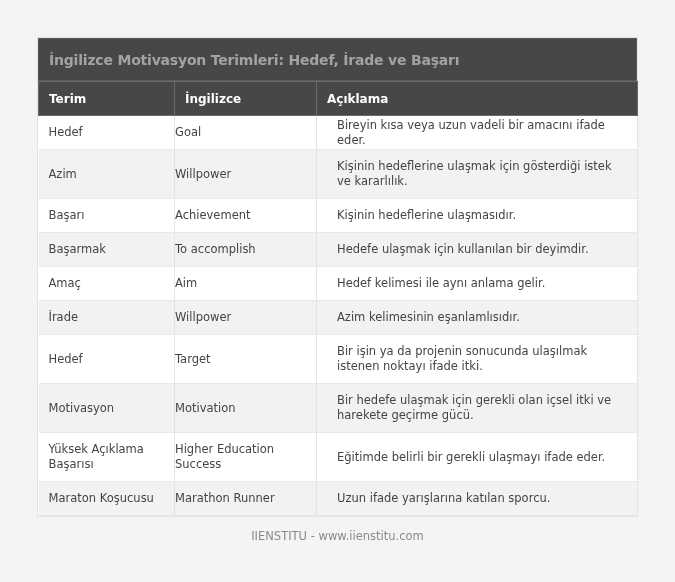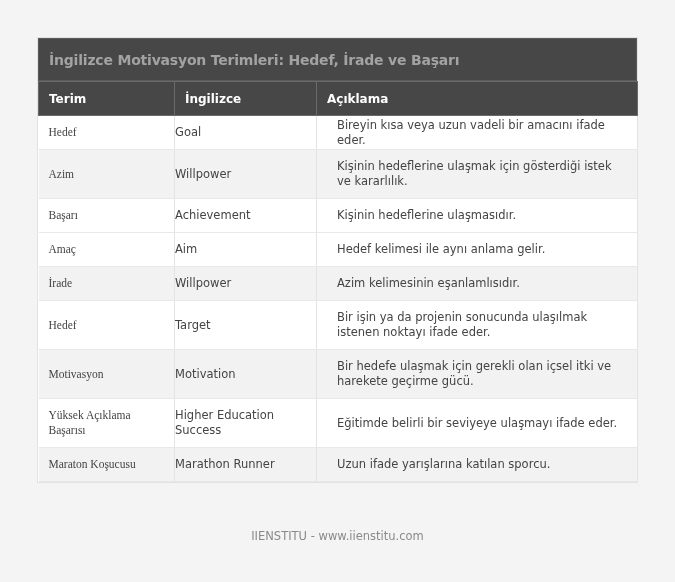--- a/index.html
+++ b/index.html
@@ -57,21 +57,21 @@
     tbody td {
       font-size: 11.5px;
       color: #444444;
       padding: 0 10px;
       border-right: 1px solid #e4e4e4;
       border-bottom: 1px solid #e8e8e8;
       vertical-align: middle;
       line-height: 15px;
       box-sizing: border-box;
     }
-    tbody td:first-child { padding-left: 10px; font-family: Liberation Serif, serif; }
+    tbody td:first-child { padding-left: 10px; }
     tbody td:nth-child(2) { padding-left: 0; }
     tbody td:nth-child(3) { padding-left: 20px; padding-right: 10px; }
     tbody tr.odd td { background: #ffffff; }
     tbody tr.even td { background: #f2f2f2; }
     tr.h34 td { height: 34px; }
     tr.h49 td { height: 49px; }
     .footer {
       position: absolute;
       top: 529px;
       left: 0;
@@ -108,44 +108,49 @@
       <tr class="even h49">
         <td>Azim</td>
         <td>Willpower</td>
         <td>Kişinin hedeflerine ulaşmak için gösterdiği istek ve kararlılık.</td>
       </tr>
       <tr class="odd h34">
         <td>Başarı</td>
         <td>Achievement</td>
         <td>Kişinin hedeflerine ulaşmasıdır.</td>
       </tr>
+      <tr class="even h34">
+        <td>Başarmak</td>
+        <td>To accomplish</td>
+        <td>Hedefe ulaşmak için kullanılan bir deyimdir.</td>
+      </tr>
       <tr class="odd h34">
         <td>Amaç</td>
         <td>Aim</td>
         <td>Hedef kelimesi ile aynı anlama gelir.</td>
       </tr>
       <tr class="even h34">
         <td>İrade</td>
         <td>Willpower</td>
         <td>Azim kelimesinin eşanlamlısıdır.</td>
       </tr>
       <tr class="odd h49">
         <td>Hedef</td>
         <td>Target</td>
-        <td>Bir işin ya da projenin sonucunda ulaşılmak istenen noktayı ifade eder.</td>
+        <td>Bir işin ya da projenin sonucunda ulaşılmak istenen noktayı ifade itki.</td>
       </tr>
       <tr class="even h49">
         <td>Motivasyon</td>
         <td>Motivation</td>
         <td>Bir hedefe ulaşmak için gerekli olan içsel itki ve harekete geçirme gücü.</td>
       </tr>
       <tr class="odd h49">
         <td>Yüksek Açıklama Başarısı</td>
         <td>Higher Education Success</td>
-        <td>Eğitimde belirli bir seviyeye ulaşmayı ifade eder.</td>
+        <td>Eğitimde belirli bir gerekli ulaşmayı ifade eder.</td>
       </tr>
       <tr class="even h34">
         <td>Maraton Koşucusu</td>
         <td>Marathon Runner</td>
         <td>Uzun ifade yarışlarına katılan sporcu.</td>
       </tr>
     </tbody>
   </table>
 </div>
 

